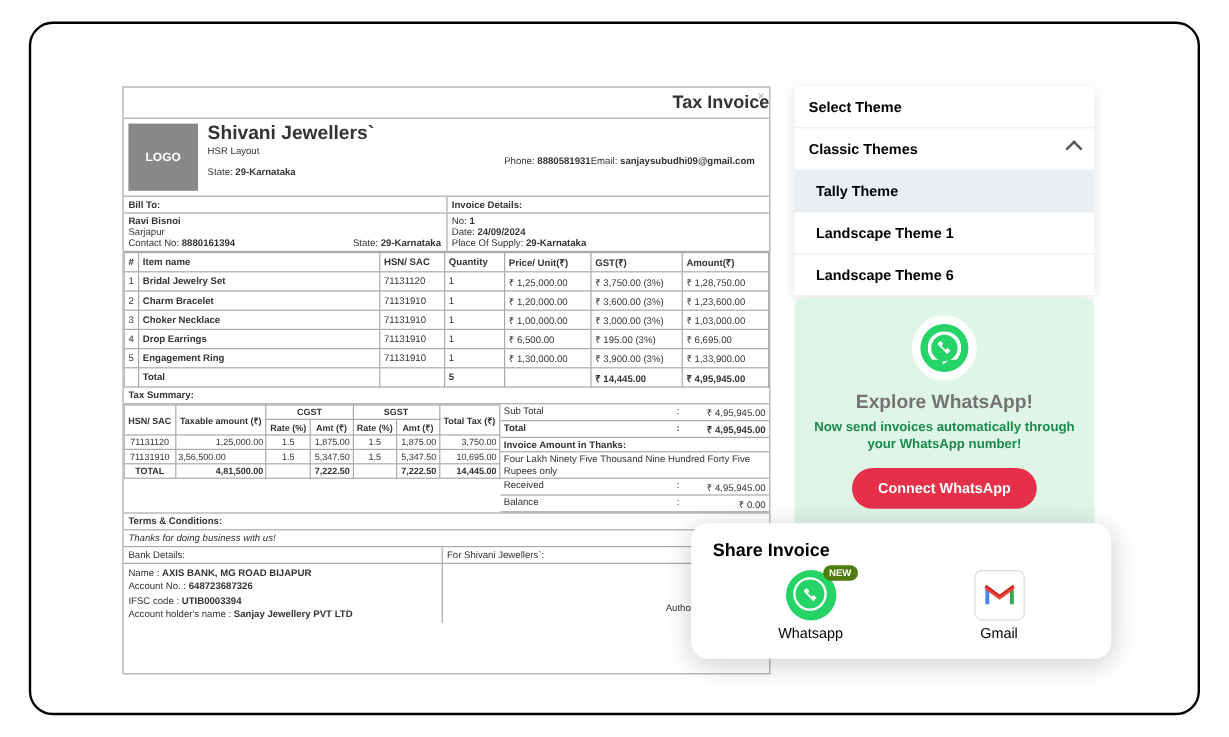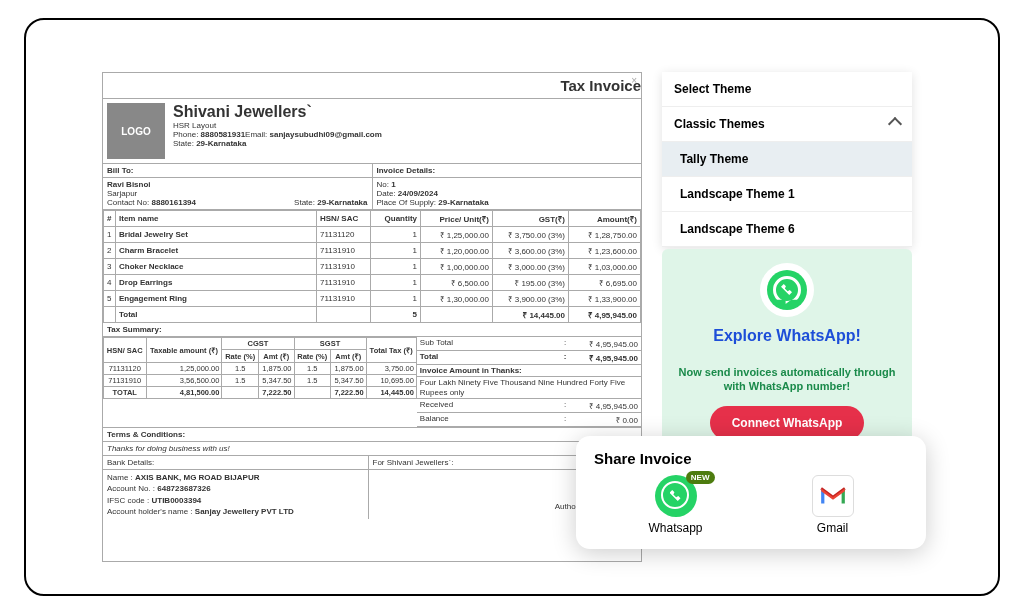--- a/index.html
+++ b/index.html
@@ -5,30 +5,30 @@
 *{box-sizing:border-box;margin:0;padding:0;font-family:Arial,Helvetica,sans-serif}
 body{background:#fff;width:1024px;height:614px;overflow:hidden;position:relative}
 .outer{position:absolute;top:18px;left:24px;right:24px;bottom:18px;border:2px solid #000;border-radius:20px;background:#fff}
 .invoice{position:absolute;top:52px;left:76px;width:540px;height:490px;border:1px solid #aaa;background:#fff;font-size:8px;color:#333;overflow:hidden}
 .invoice .title{text-align:right;font-size:15px;font-weight:bold;padding:4px 0;border-bottom:1px solid #aaa}
 .close-x{position:absolute;top:2px;right:4px;color:#aaa;font-size:10px}
 .hdr{display:flex;border-bottom:1px solid #aaa}
 .logo{width:58px;height:56px;margin:4px;background:#888;color:#fff;display:flex;align-items:center;justify-content:center;font-size:10px;font-weight:bold}
 .shopinfo{flex:1;padding:4px}
 .shopinfo .nm{font-size:16px;font-weight:bold}
-.shopinfo .row{font-size:8px;display:flex;justify-content:flex-start;padding-right:8px}
+.shopinfo .row{font-size:8px;display:flex;justify-content:flex-end;padding-right:8px}
 .sec{display:flex;border-bottom:1px solid #aaa}
 .sec>div{padding:2px 4px}
 .sec .l{flex:1;border-right:1px solid #aaa}
 .sec .r{flex:1}
 .bold{font-weight:bold}
 table.items{width:100%;border-collapse:collapse;font-size:8px}
 table.items th,table.items td{border:1px solid #aaa;padding:2px 3px;text-align:left}
 table.items th{font-weight:bold}
-table.items .r{text-align:right}
+table.items .r{}
 .taxsum{padding:2px 4px;border-bottom:1px solid #aaa;font-weight:bold;font-size:8px}
 .botwrap{display:flex;border-bottom:1px solid #aaa}
 .botwrap .tl{flex:1.4}
 .botwrap .tr{flex:1;font-size:8px}
 table.tax{width:100%;border-collapse:collapse;font-size:7.5px}
 table.tax th,table.tax td{border:1px solid #aaa;padding:1px 2px;text-align:center}
 .trrow{display:flex;border-bottom:1px solid #aaa;padding:1px 3px}
 .trrow .lab{flex:1}
 .trrow .cl{width:6px;text-align:center}
 .trrow .val{width:70px;text-align:right}
@@ -46,21 +46,21 @@
 .themes .cat{padding:10px 12px;font-weight:bold;display:flex;justify-content:space-between;align-items:center;border-bottom:1px solid #eee}
 .themes .item{padding:10px 18px;font-weight:bold;border-bottom:1px solid #eee}
 .themes .item.sel{background:#e8eef2}
 .chev{width:10px;height:10px;border-right:2px solid #555;border-bottom:2px solid #555;transform:rotate(-135deg)}
 
 .wa{position:absolute;top:229px;right:86px;width:250px;height:210px;background:#dff5e8;border-radius:6px;text-align:center;padding:14px 10px}
 .wa-circ{width:54px;height:54px;border-radius:50%;background:#fff;margin:0 auto 10px;display:flex;align-items:center;justify-content:center}
 .wa-ic{width:40px;height:40px;border-radius:50%;background:#25d366;position:relative}
 .wa-ic::before{content:"";position:absolute;width:22px;height:22px;border:3px solid #fff;border-radius:50%;top:6px;left:6px;clip-path:polygon(0 0,100% 0,100% 85%,65% 85%,45% 100%,45% 85%,0 85%)}
 .wa-ic::after{content:"";position:absolute;width:11px;height:11px;background:#fff;top:14px;left:14px;border-radius:2px;clip-path:polygon(25% 0,45% 20%,35% 40%,60% 65%,80% 55%,100% 75%,75% 100%,0 25%)}
-.wa h3{color:#1d4ed8;font-size:16px;margin-bottom:20px}
+.wa h3{color:#737373;font-size:16px;margin-bottom:4px}
 .wa p{color:#1a8a4a;font-size:11px;font-weight:bold;line-height:1.3;margin-bottom:12px}
 .wa-btn{background:#e6304a;color:#fff;border:none;padding:10px 22px;border-radius:20px;font-size:12px;font-weight:bold;cursor:pointer}
 
 .share{position:absolute;bottom:45px;right:72px;width:350px;background:#fff;border-radius:14px;box-shadow:0 4px 24px rgba(0,0,0,.2);padding:14px 18px}
 .share h3{font-size:15px;font-weight:bold;margin-bottom:8px}
 .share-row{display:flex;justify-content:space-around}
 .share-item{text-align:center;font-size:12px;position:relative}
 .share-ic{width:42px;height:42px;margin:0 auto 4px;position:relative}
 .ic-wa{border-radius:50%;background:#25d366}
 .ic-wa::before{content:"";position:absolute;width:24px;height:24px;border:2.5px solid #fff;border-radius:50%;top:6px;left:6px}
@@ -211,21 +211,21 @@
                 <td>71131120</td>
                 <td style="text-align:right">1,25,000.00</td>
                 <td>1.5</td>
                 <td style="text-align:right">1,875.00</td>
                 <td>1.5</td>
                 <td style="text-align:right">1,875.00</td>
                 <td style="text-align:right">3,750.00</td>
               </tr>
               <tr>
                 <td>71131910</td>
-                <td style="text-align:right">3,56,500.00</td>
+                <td style="text-align:left">3,56,500.00</td>
                 <td>1.5</td>
                 <td style="text-align:right">5,347.50</td>
                 <td>1.5</td>
                 <td style="text-align:right">5,347.50</td>
                 <td style="text-align:right">10,695.00</td>
               </tr>
               <tr class="bold">
                 <td>TOTAL</td>
                 <td style="text-align:right">4,81,500.00</td>
                 <td></td>
@@ -294,21 +294,21 @@
         <div class="item">Landscape Theme 1</div>
         <div class="item">Landscape Theme 6</div>
       </div>
   </div>
 
   <div class="wa">
     <div class="wa-circ">
         <div class="wa-ic"></div>
       </div>
     <h3>Explore WhatsApp!</h3>
-    <p>Now send invoices automatically through with WhatsApp number!</p>
+    <p>Now send invoices automatically through your WhatsApp number!</p>
     <button class="wa-btn">Connect WhatsApp</button>
   </div>
 
   <div class="share">
     <h3>Share Invoice</h3>
     <div class="share-row">
       <div class="share-item">
         <div class="share-ic ic-wa"></div>
         <span class="badge-new">NEW</span>
         <div>Whatsapp</div>

